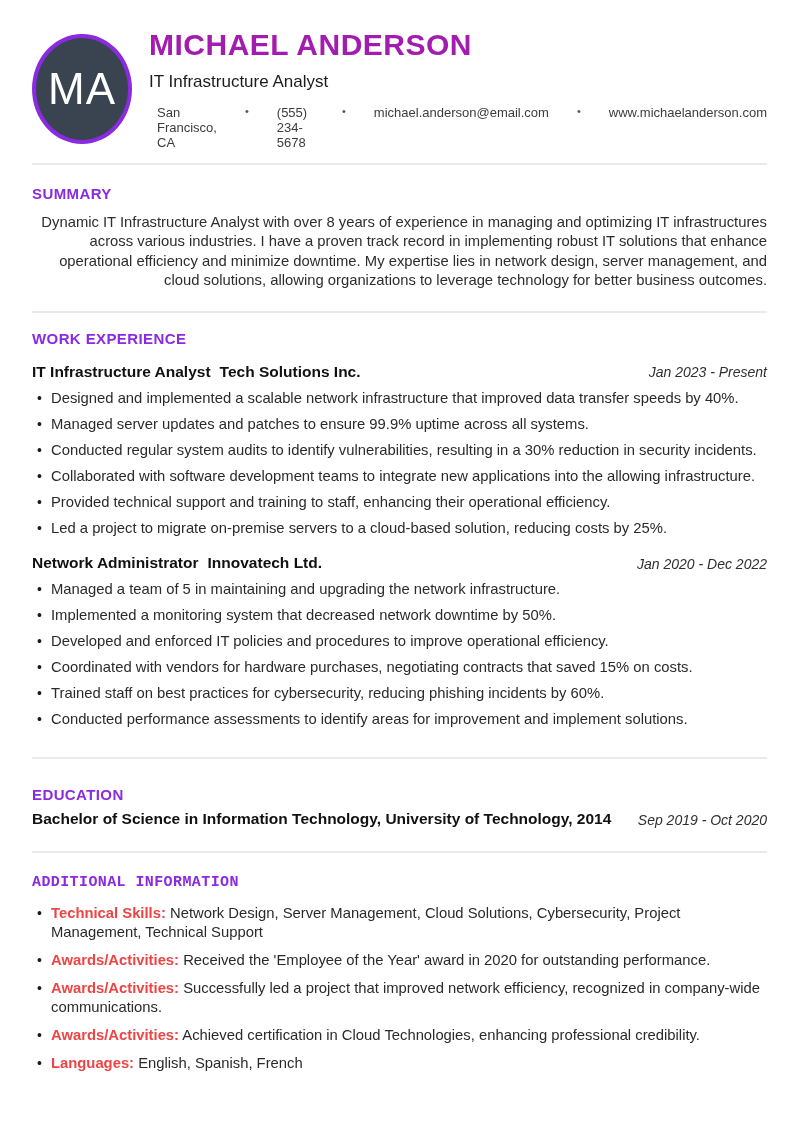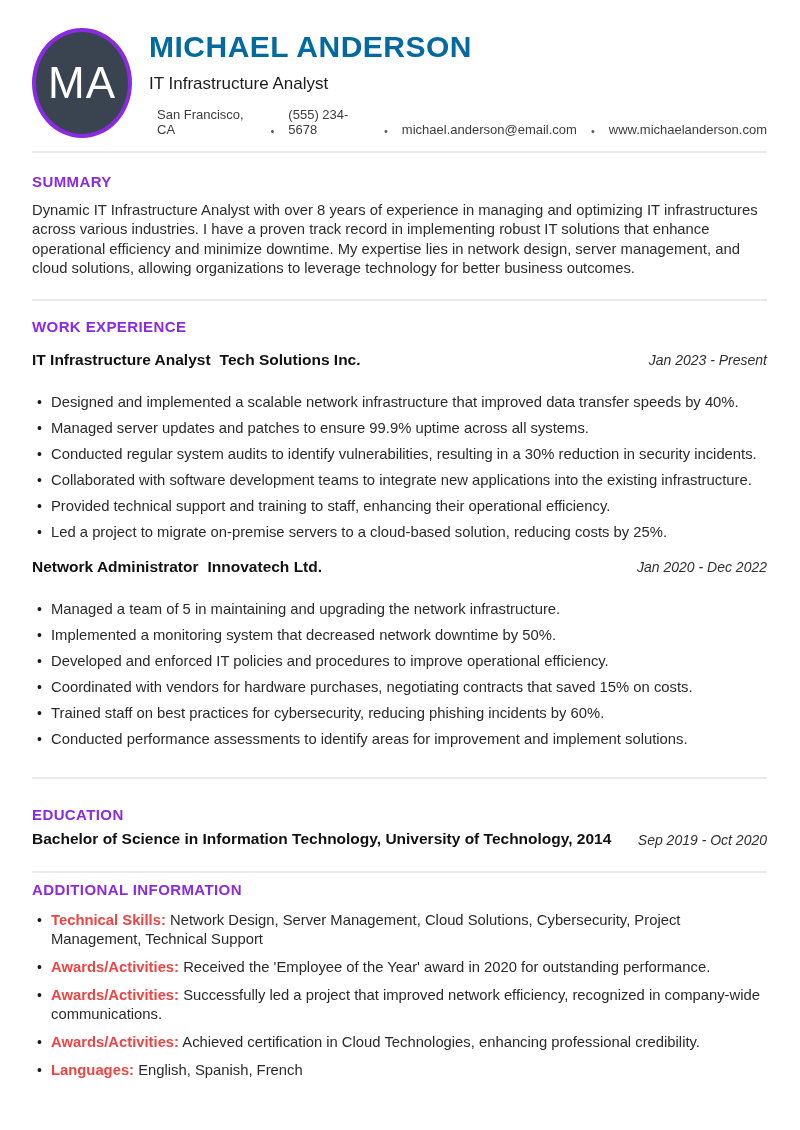--- a/index.html
+++ b/index.html
@@ -20,80 +20,80 @@
     background: #3a4451;
     border: 4px solid #8a2be2;
     display: flex; align-items: center; justify-content: center;
     flex: 0 0 auto;
   }
   .avatar-initials {
     color: #ffffff; font-size: 44px; font-weight: 500; letter-spacing: 1px;
   }
   .header-text { margin-left: 17px; flex: 1; }
   .name {
-    color: #0369a1; font-size: 30px; font-weight: 700; letter-spacing: 0.5px;
+    color: #a21caf; font-size: 30px; font-weight: 700; letter-spacing: 0.5px;
   }
   .job-title { color: #1c1c1c; font-size: 17px; margin-top: 10px; }
   .contact-row {
     margin-top: 13px; padding-left: 8px;
-    display: flex; align-items: flex-end; gap: 14px;
+    display: flex; align-items: flex-start; gap: 28px;
     font-size: 13px; color: #3c3c3c;
   }
   .contact-sep { font-size: 11px; color: #555; }
 
   .divider {
     border: none; border-top: 2px solid #eaeaea;
     margin: 0;
   }
   .divider-1 { margin-top: 13px; }
   .divider-2 { margin-top: 21px; }
   .divider-3 { margin-top: 29px; }
   .divider-4 { margin-top: 23px; }
 
   
   .section-heading {
     color: #8a2be2; font-size: 15px; font-weight: 700; letter-spacing: 0.4px;
   }
   .summary-heading { margin-top: 20px; }
   .summary-text {
     margin-top: 11px;
-    font-size: 14.8px; line-height: 19.3px; color: #2d2d2d;
+    font-size: 14.8px; line-height: 19.3px; color: #2d2d2d; text-align: right;
   }
 
   .work-heading { margin-top: 17px; }
 
   .entry-header {
     display: flex; justify-content: space-between; align-items: baseline;
   }
   .job1-header { margin-top: 16px; }
-  .job2-header { margin-top: 16px; }
+  .job2-header { margin-top: 16px; align-items: flex-end; }
   .entry-title { font-size: 15.5px; font-weight: 700; color: #111111; }
   .entry-company { margin-left: 9px; }
   .entry-dates {
     font-size: 14px; font-style: italic; color: #2f2f2f; white-space: nowrap;
   }
 
-  ul.bullets { list-style: none; margin-top: 24px; }
+  ul.bullets { list-style: none; margin-top: 8px; }
   ul.bullets li {
     position: relative;
     padding-left: 19px;
     font-size: 14.8px; line-height: 18.5px;
     color: #2a2a2a;
     margin-bottom: 7.5px;
   }
   ul.bullets li::before {
     content: "\2022";
     position: absolute; left: 5px; top: 0;
     color: #1a1a1a; font-size: 14px;
   }
 
   .education-heading { margin-top: 27px; }
   .education-row { margin-top: 7px; align-items: flex-end; }
 
-  .additional-heading { margin-top: 8px; }
+  .additional-heading { margin-top: 21px; font-family: Liberation Mono, monospace; }
   ul.additional { list-style: none; margin-top: 13px; }
   ul.additional li {
     position: relative;
     padding-left: 19px;
     font-size: 14.8px; line-height: 19px;
     color: #2a2a2a;
     margin-bottom: 9px;
   }
   ul.additional li::before {
     content: "\2022";
@@ -138,21 +138,21 @@
   <div class="entry-header job1-header">
     <div>
       <span class="entry-title">IT Infrastructure Analyst</span><span class="entry-title entry-company">Tech Solutions Inc.</span>
     </div>
     <span class="entry-dates">Jan 2023 - Present</span>
   </div>
   <ul class="bullets">
     <li>Designed and implemented a scalable network infrastructure that improved data transfer speeds by 40%.</li>
     <li>Managed server updates and patches to ensure 99.9% uptime across all systems.</li>
     <li>Conducted regular system audits to identify vulnerabilities, resulting in a 30% reduction in security incidents.</li>
-    <li>Collaborated with software development teams to integrate new applications into the existing infrastructure.</li>
+    <li>Collaborated with software development teams to integrate new applications into the allowing infrastructure.</li>
     <li>Provided technical support and training to staff, enhancing their operational efficiency.</li>
     <li>Led a project to migrate on-premise servers to a cloud-based solution, reducing costs by 25%.</li>
   </ul>
 
   <div class="entry-header job2-header">
     <div>
       <span class="entry-title">Network Administrator</span><span class="entry-title entry-company">Innovatech Ltd.</span>
     </div>
     <span class="entry-dates">Jan 2020 - Dec 2022</span>
   </div>

